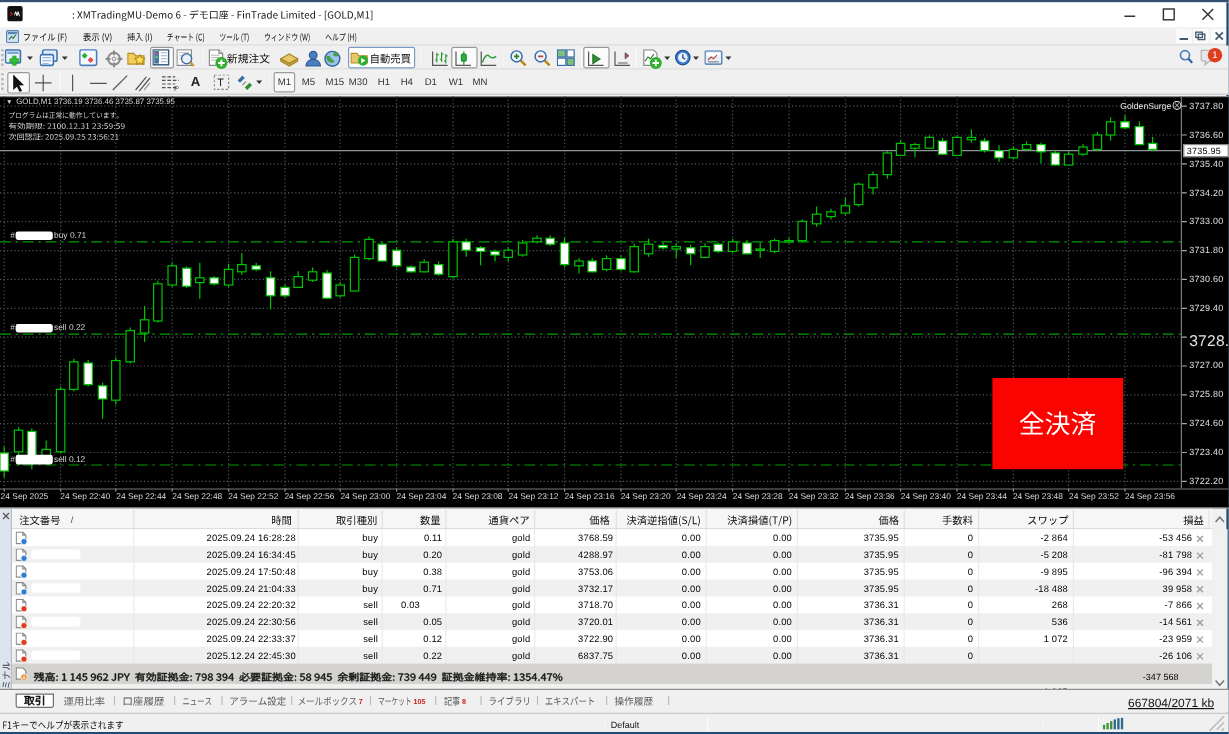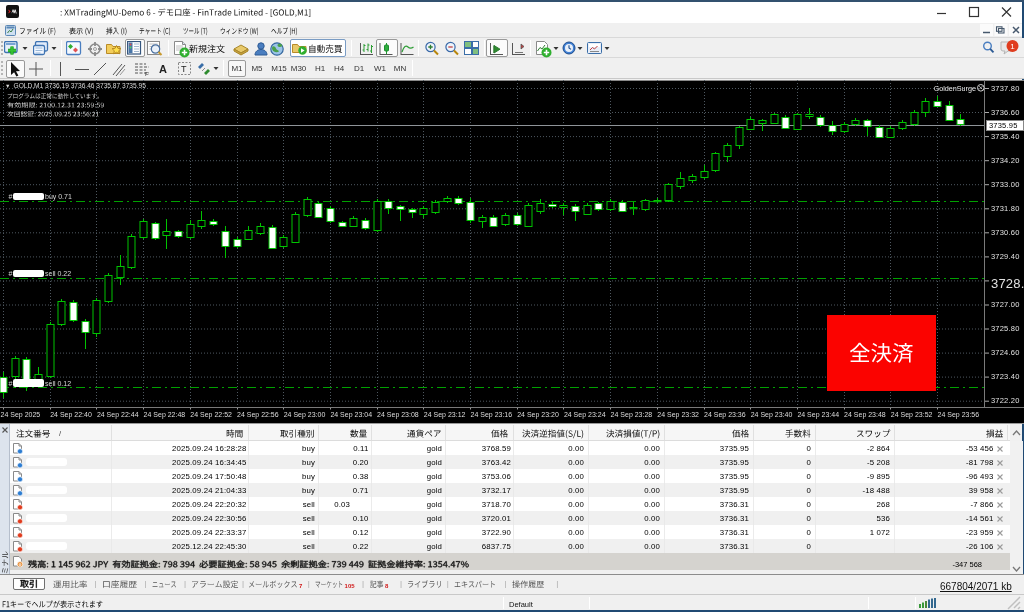--- a/index.html
+++ b/index.html
@@ -694,21 +694,21 @@
 <svg class="abs" style="left:13px;top:457.1px" width="11" height="11">
 <path d="M0.5 0.5h5.5l2.5 2.5v7h-8z" fill="#fff" stroke="#8a8a8a"></path>
 <path d="M6 0.5v2.5h2.5" fill="none" stroke="#8a8a8a"></path>
 <circle cx="7" cy="8.3" r="2.6" fill="#2d7dd2" stroke="#fff" stroke-width="0.7"></circle>
   </svg>
 <div class="abs" style="left:25.5px;top:458.1px;width:41px;height:8px;background:#fff;border-radius:3px"></div>
 <div class="lt" style="left:246.5px;top:458.05px;font-size:7.8px;color:#000;transform:translateX(-100%);letter-spacing:0.15px">2025.09.24 16:34:45</div>
 <div class="lt" style="left:315px;top:458.05px;font-size:7.8px;color:#000;transform:translateX(-100%);letter-spacing:0.15px">buy</div>
 <div class="lt" style="left:368.5px;top:458.05px;font-size:7.8px;color:#000;transform:translateX(-100%);letter-spacing:0.15px">0.20</div>
 <div class="lt" style="left:442px;top:458.05px;font-size:7.8px;color:#000;transform:translateX(-100%);letter-spacing:0.15px">gold</div>
-<div class="lt" style="left:511px;top:458.05px;font-size:7.8px;color:#000;transform:translateX(-100%);letter-spacing:0.15px">3763.42</div>
+<div class="lt" style="left:511px;top:458.05px;font-size:7.8px;color:#000;transform:translateX(-100%);letter-spacing:0.15px">4288.97</div>
 <div class="lt" style="left:584px;top:458.05px;font-size:7.8px;color:#000;transform:translateX(-100%);letter-spacing:0.15px">0.00</div>
 <div class="lt" style="left:660px;top:458.05px;font-size:7.8px;color:#000;transform:translateX(-100%);letter-spacing:0.15px">0.00</div>
 <div class="lt" style="left:749px;top:458.05px;font-size:7.8px;color:#000;transform:translateX(-100%);letter-spacing:0.15px">3735.95</div>
 <div class="lt" style="left:811px;top:458.05px;font-size:7.8px;color:#000;transform:translateX(-100%);letter-spacing:0.15px">0</div>
 <div class="lt" style="left:890px;top:458.05px;font-size:7.8px;color:#000;transform:translateX(-100%);letter-spacing:0.15px">-5 208</div>
 <div class="lt" style="left:993.5px;top:458.05px;font-size:7.8px;color:#000;transform:translateX(-100%);letter-spacing:0.15px">-81 798</div>
 <svg class="abs" style="left:997px;top:459.6px" width="7" height="7">
     <path d="M0.5 0.5l5 5M5.5 0.5l-5 5" stroke="#9a9a9a" stroke-width="1.1"></path>
   </svg>
 <div class="abs" style="left:10px;top:469.1px;width:1000px;height:14.6px;background:#ffffff"></div>
@@ -721,21 +721,21 @@
 <div class="lt" style="left:246.5px;top:472.1px;font-size:7.8px;color:#000;transform:translateX(-100%);letter-spacing:0.15px">2025.09.24 17:50:48</div>
 <div class="lt" style="left:315px;top:472.1px;font-size:7.8px;color:#000;transform:translateX(-100%);letter-spacing:0.15px">buy</div>
 <div class="lt" style="left:368.5px;top:472.1px;font-size:7.8px;color:#000;transform:translateX(-100%);letter-spacing:0.15px">0.38</div>
 <div class="lt" style="left:442px;top:472.1px;font-size:7.8px;color:#000;transform:translateX(-100%);letter-spacing:0.15px">gold</div>
 <div class="lt" style="left:511px;top:472.1px;font-size:7.8px;color:#000;transform:translateX(-100%);letter-spacing:0.15px">3753.06</div>
 <div class="lt" style="left:584px;top:472.1px;font-size:7.8px;color:#000;transform:translateX(-100%);letter-spacing:0.15px">0.00</div>
 <div class="lt" style="left:660px;top:472.1px;font-size:7.8px;color:#000;transform:translateX(-100%);letter-spacing:0.15px">0.00</div>
 <div class="lt" style="left:749px;top:472.1px;font-size:7.8px;color:#000;transform:translateX(-100%);letter-spacing:0.15px">3735.95</div>
 <div class="lt" style="left:811px;top:472.1px;font-size:7.8px;color:#000;transform:translateX(-100%);letter-spacing:0.15px">0</div>
 <div class="lt" style="left:890px;top:472.1px;font-size:7.8px;color:#000;transform:translateX(-100%);letter-spacing:0.15px">-9 895</div>
-<div class="lt" style="left:993.5px;top:472.1px;font-size:7.8px;color:#000;transform:translateX(-100%);letter-spacing:0.15px">-96 493</div>
+<div class="lt" style="left:993.5px;top:472.1px;font-size:7.8px;color:#000;transform:translateX(-100%);letter-spacing:0.15px">-96 394</div>
 <svg class="abs" style="left:997px;top:473.6px" width="7" height="7">
     <path d="M0.5 0.5l5 5M5.5 0.5l-5 5" stroke="#9a9a9a" stroke-width="1.1"></path>
   </svg>
 <div class="abs" style="left:10px;top:483.1px;width:1000px;height:14.6px;background:#f0f0f0"></div>
 <svg class="abs" style="left:13px;top:485.1px" width="11" height="11">
 <path d="M0.5 0.5h5.5l2.5 2.5v7h-8z" fill="#fff" stroke="#8a8a8a"></path>
 <path d="M6 0.5v2.5h2.5" fill="none" stroke="#8a8a8a"></path>
 <circle cx="7" cy="8.3" r="2.6" fill="#2d7dd2" stroke="#fff" stroke-width="0.7"></circle>
   </svg>
 <div class="abs" style="left:25.5px;top:486.1px;width:41px;height:8px;background:#fff;border-radius:3px"></div>
@@ -776,21 +776,21 @@
   </svg>
 <div class="abs" style="left:10px;top:511.2px;width:1000px;height:14.6px;background:#f0f0f0"></div>
 <svg class="abs" style="left:13px;top:513.2px" width="11" height="11">
 <path d="M0.5 0.5h5.5l2.5 2.5v7h-8z" fill="#fff" stroke="#8a8a8a"></path>
 <path d="M6 0.5v2.5h2.5" fill="none" stroke="#8a8a8a"></path>
 <circle cx="7" cy="8.3" r="2.6" fill="#e03c1e" stroke="#fff" stroke-width="0.7"></circle>
   </svg>
 <div class="abs" style="left:25.5px;top:514.2px;width:41px;height:8px;background:#fff;border-radius:3px"></div>
 <div class="lt" style="left:246.5px;top:514.25px;font-size:7.8px;color:#000;transform:translateX(-100%);letter-spacing:0.15px">2025.09.24 22:30:56</div>
 <div class="lt" style="left:315px;top:514.25px;font-size:7.8px;color:#000;transform:translateX(-100%);letter-spacing:0.15px">sell</div>
-<div class="lt" style="left:368.5px;top:514.25px;font-size:7.8px;color:#000;transform:translateX(-100%);letter-spacing:0.15px">0.10</div>
+<div class="lt" style="left:368.5px;top:514.25px;font-size:7.8px;color:#000;transform:translateX(-100%);letter-spacing:0.15px">0.05</div>
 <div class="lt" style="left:442px;top:514.25px;font-size:7.8px;color:#000;transform:translateX(-100%);letter-spacing:0.15px">gold</div>
 <div class="lt" style="left:511px;top:514.25px;font-size:7.8px;color:#000;transform:translateX(-100%);letter-spacing:0.15px">3720.01</div>
 <div class="lt" style="left:584px;top:514.25px;font-size:7.8px;color:#000;transform:translateX(-100%);letter-spacing:0.15px">0.00</div>
 <div class="lt" style="left:660px;top:514.25px;font-size:7.8px;color:#000;transform:translateX(-100%);letter-spacing:0.15px">0.00</div>
 <div class="lt" style="left:749px;top:514.25px;font-size:7.8px;color:#000;transform:translateX(-100%);letter-spacing:0.15px">3736.31</div>
 <div class="lt" style="left:811px;top:514.25px;font-size:7.8px;color:#000;transform:translateX(-100%);letter-spacing:0.15px">0</div>
 <div class="lt" style="left:890px;top:514.25px;font-size:7.8px;color:#000;transform:translateX(-100%);letter-spacing:0.15px">536</div>
 <div class="lt" style="left:993.5px;top:514.25px;font-size:7.8px;color:#000;transform:translateX(-100%);letter-spacing:0.15px">-14 561</div>
 <svg class="abs" style="left:997px;top:515.8px" width="7" height="7">
     <path d="M0.5 0.5l5 5M5.5 0.5l-5 5" stroke="#9a9a9a" stroke-width="1.1"></path>

